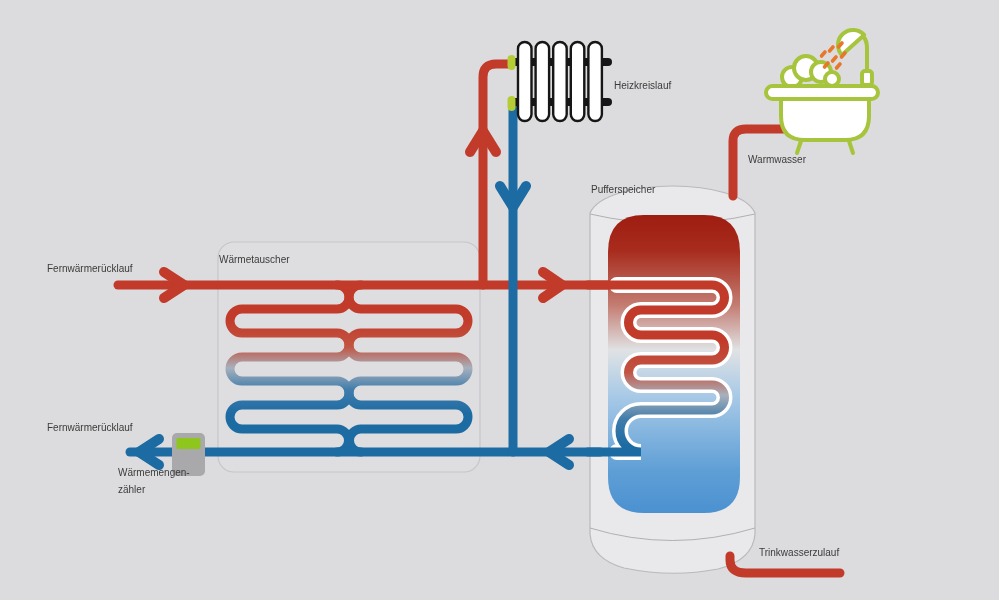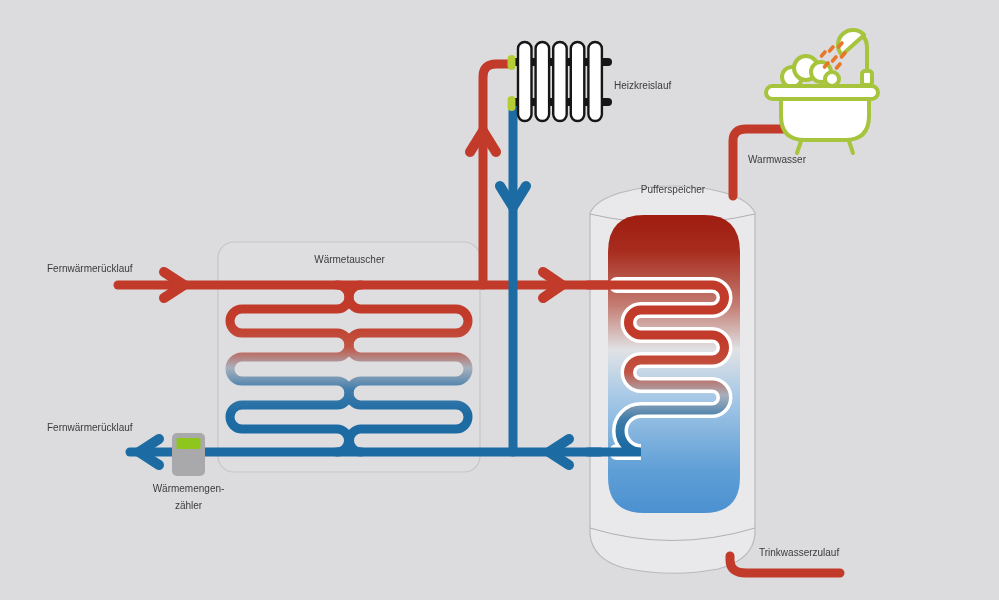--- a/index.html
+++ b/index.html
@@ -18,21 +18,21 @@
     --box-border:#c6c6ca;
     --radiator-black:#161616;
     --tank-top-red:#9e1d10;
     --tank-bottom-blue:#4a90d0;
   }
   html,body{margin:0;padding:0;}
   body{font-family:"Liberation Sans", sans-serif;}
   .stage{position:relative;width:999px;height:600px;background:var(--background);overflow:hidden;}
   .stage svg{position:absolute;left:0;top:0;}
   .lbl{position:absolute;font-size:10px;line-height:17px;color:var(--text);white-space:nowrap;}
-  .lbl.center{text-align:center;white-space:normal;}
+  .lbl.center{white-space:normal;}
 
   
   .pipe-r{stroke:var(--pipe-red);stroke-width:9;fill:none;stroke-linecap:round;stroke-linejoin:round;}
   .pipe-b{stroke:var(--pipe-blue);stroke-width:9;fill:none;stroke-linecap:round;stroke-linejoin:round;}
   .arrow-r{stroke:var(--pipe-red);stroke-width:10;fill:none;stroke-linecap:round;stroke-linejoin:round;}
   .arrow-b{stroke:var(--pipe-blue);stroke-width:10;fill:none;stroke-linecap:round;stroke-linejoin:round;}
   .coil{stroke-width:9;fill:none;stroke-linecap:round;}
   .casing{stroke:#ffffff;stroke-width:16;fill:none;stroke-linecap:round;}
 
   
@@ -177,21 +177,21 @@
       </g>
       <rect x="766" y="86" width="112" height="13" rx="6.5" class="tub"></rect>
       <path class="tub" d="M 781,99 L 869,99 L 869,116 Q 869,140 845,140 L 805,140 Q 781,140 781,116 Z"></path>
       <path class="tub-line" d="M 801,141 L 797,153"></path>
       <path class="tub-line" d="M 849,141 L 853,153"></path>
     </g>
   </svg>
 
   <div class="lbl" style="left:47px;top:260px">Fernwärmerücklauf</div>
   <div class="lbl" style="left:47px;top:419px">Fernwärmerücklauf</div>
-  <div class="lbl center" style="left:118px;top:480px;width:141px">
+  <div class="lbl center" style="left:118px;top:464px;width:141px">
     <span>Wärmemengen-</span><br>
     <span>zähler</span>
   </div>
   <div class="lbl center" style="left:219px;top:251px;width:261px">Wärmetauscher</div>
   <div class="lbl center" style="left:591px;top:181px;width:164px">Pufferspeicher</div>
   <div class="lbl" style="left:614px;top:77px">Heizkreislauf</div>
   <div class="lbl" style="left:748px;top:151px">Warmwasser</div>
   <div class="lbl" style="left:759px;top:544px">Trinkwasserzulauf</div>
 </div>
 

